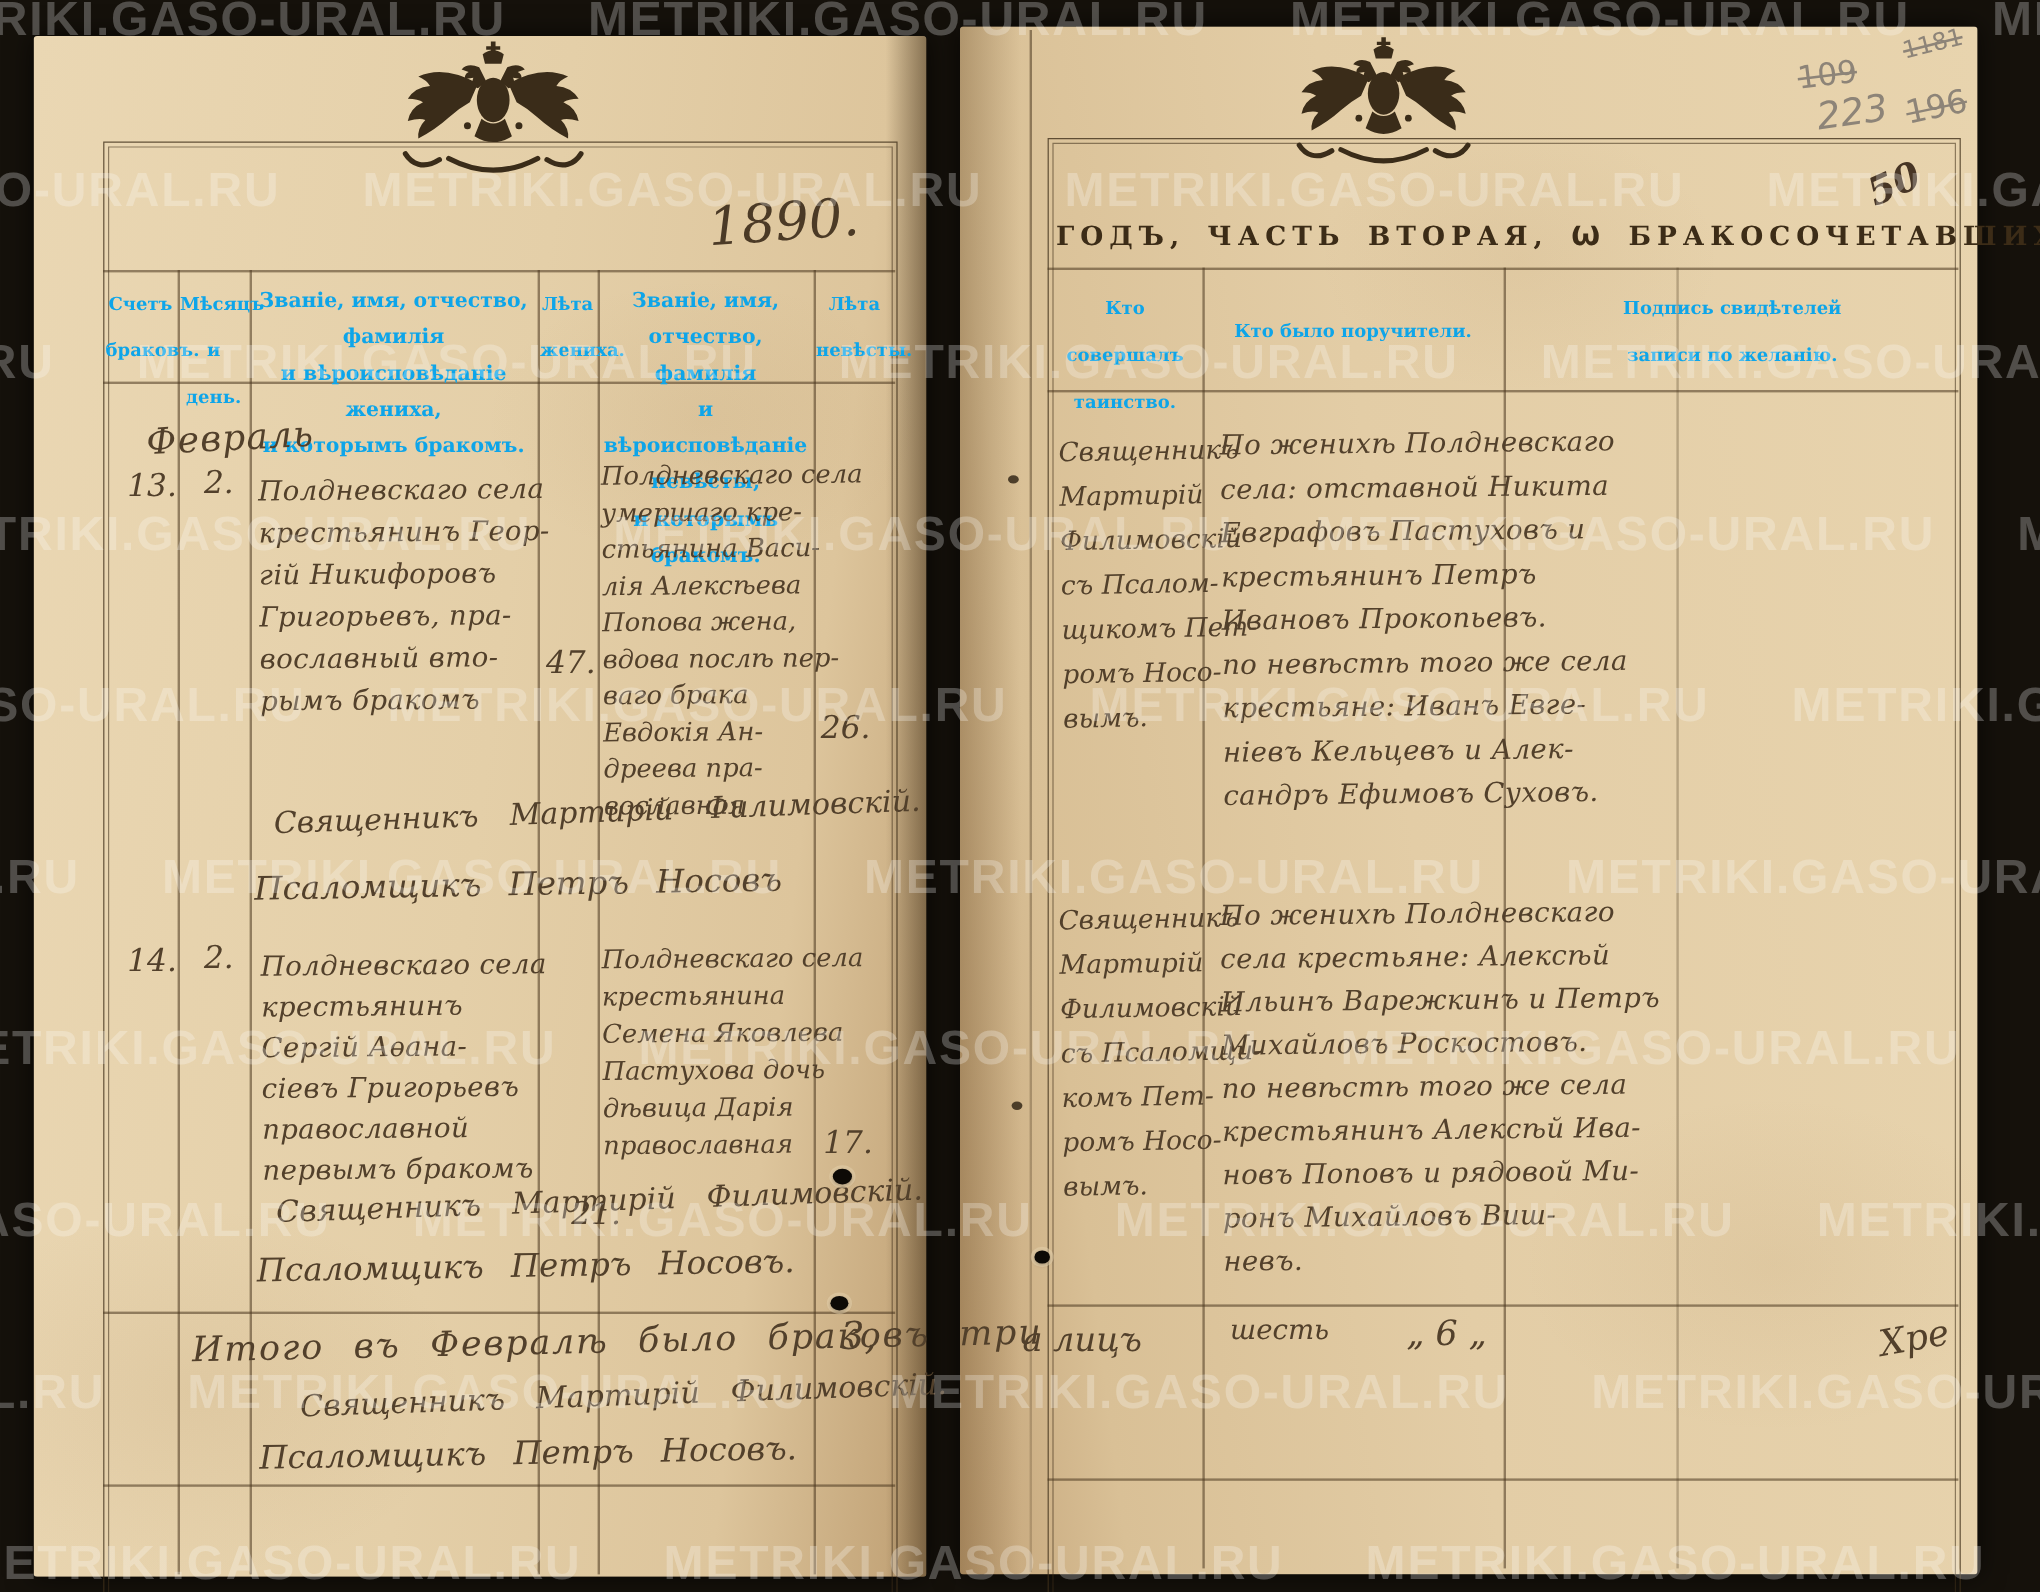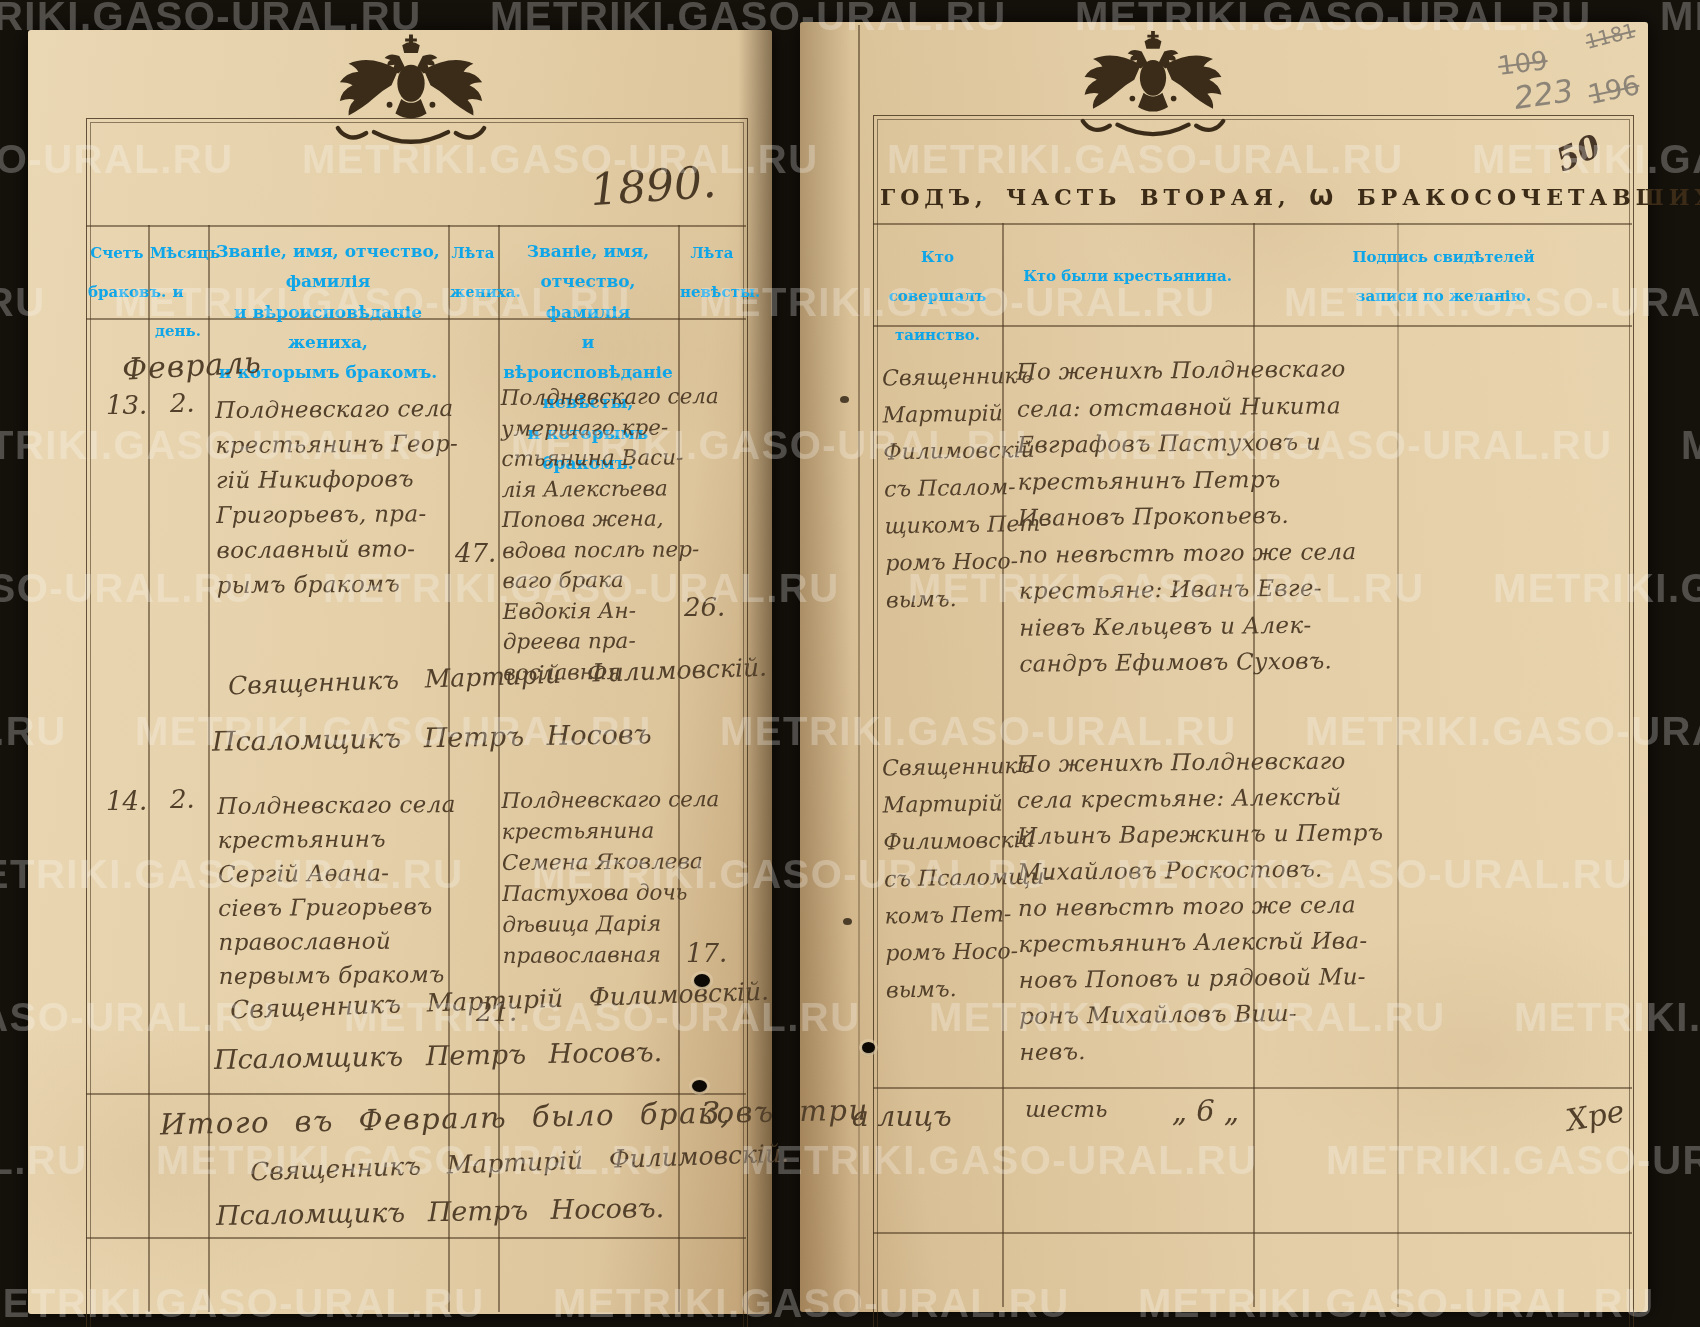--- a/index.html
+++ b/index.html
@@ -166,21 +166,21 @@
     <div class="hdr hdr2" style="left:450px; top:230px; width:46px;">Лѣта
 жениха.</div>
     <div class="hdr hdr3" style="left:500px; top:230px; width:176px;">Званіе, имя, отчество, фамилія
 и вѣроисповѣданіе невѣсты,
 и которымъ бракомъ.</div>
     <div class="hdr hdr2" style="left:680px; top:230px; width:64px;">Лѣта
 невѣсты.</div>
 
     <div class="hdr hdr2" style="left:875px;  top:234px; width:125px;">Кто совершалъ
 таинство.</div>
-    <div class="hdr hdr1" style="left:1004px; top:230px; width:247px;">Кто были крестьянина.</div>
+    <div class="hdr hdr1" style="left:1004px; top:230px; width:247px;">Кто было поручители.</div>
     <div class="hdr hdr2" style="left:1257px; top:234px; width:373px;">Подпись свидѣтелей
 записи по желанію.</div>
 
     <div class="hw hw-month" style="left:122px; top:348px;">Февраль</div>
 
     <div class="hw hw-num" style="left:106px; top:390px;">13.</div>
     <div class="hw hw-num" style="left:170px; top:388px;">2.</div>
     <div class="hw hw-block" style="left:216px; top:392px; transform:rotate(-.5deg);">Полдневскаго села
 крестьянинъ Геор-
 гій Никифоровъ

